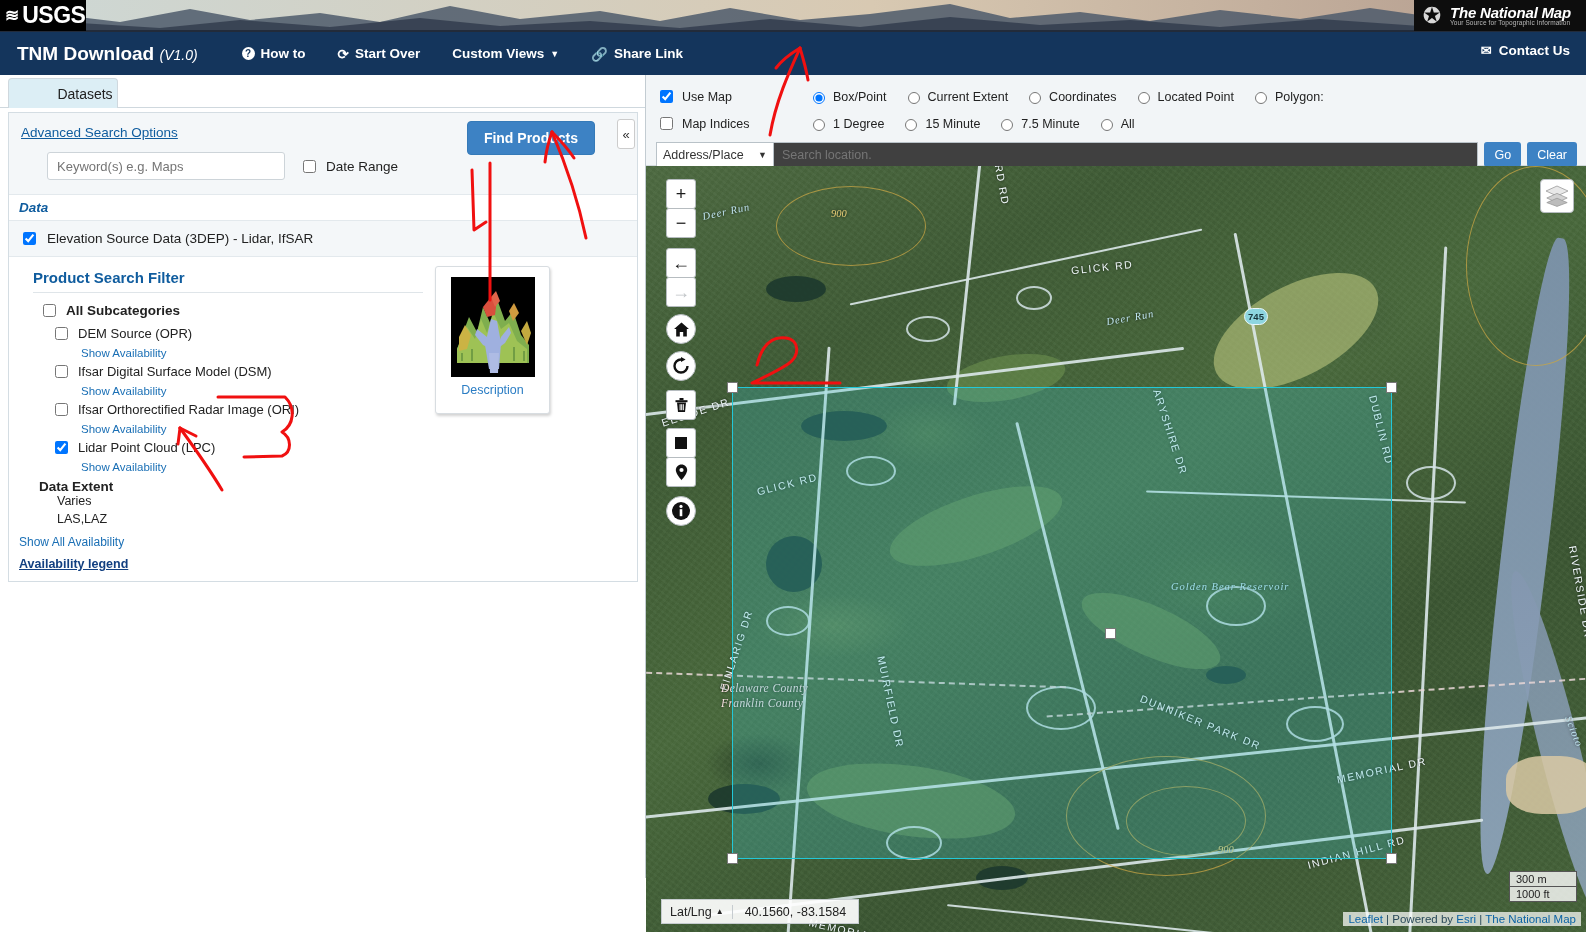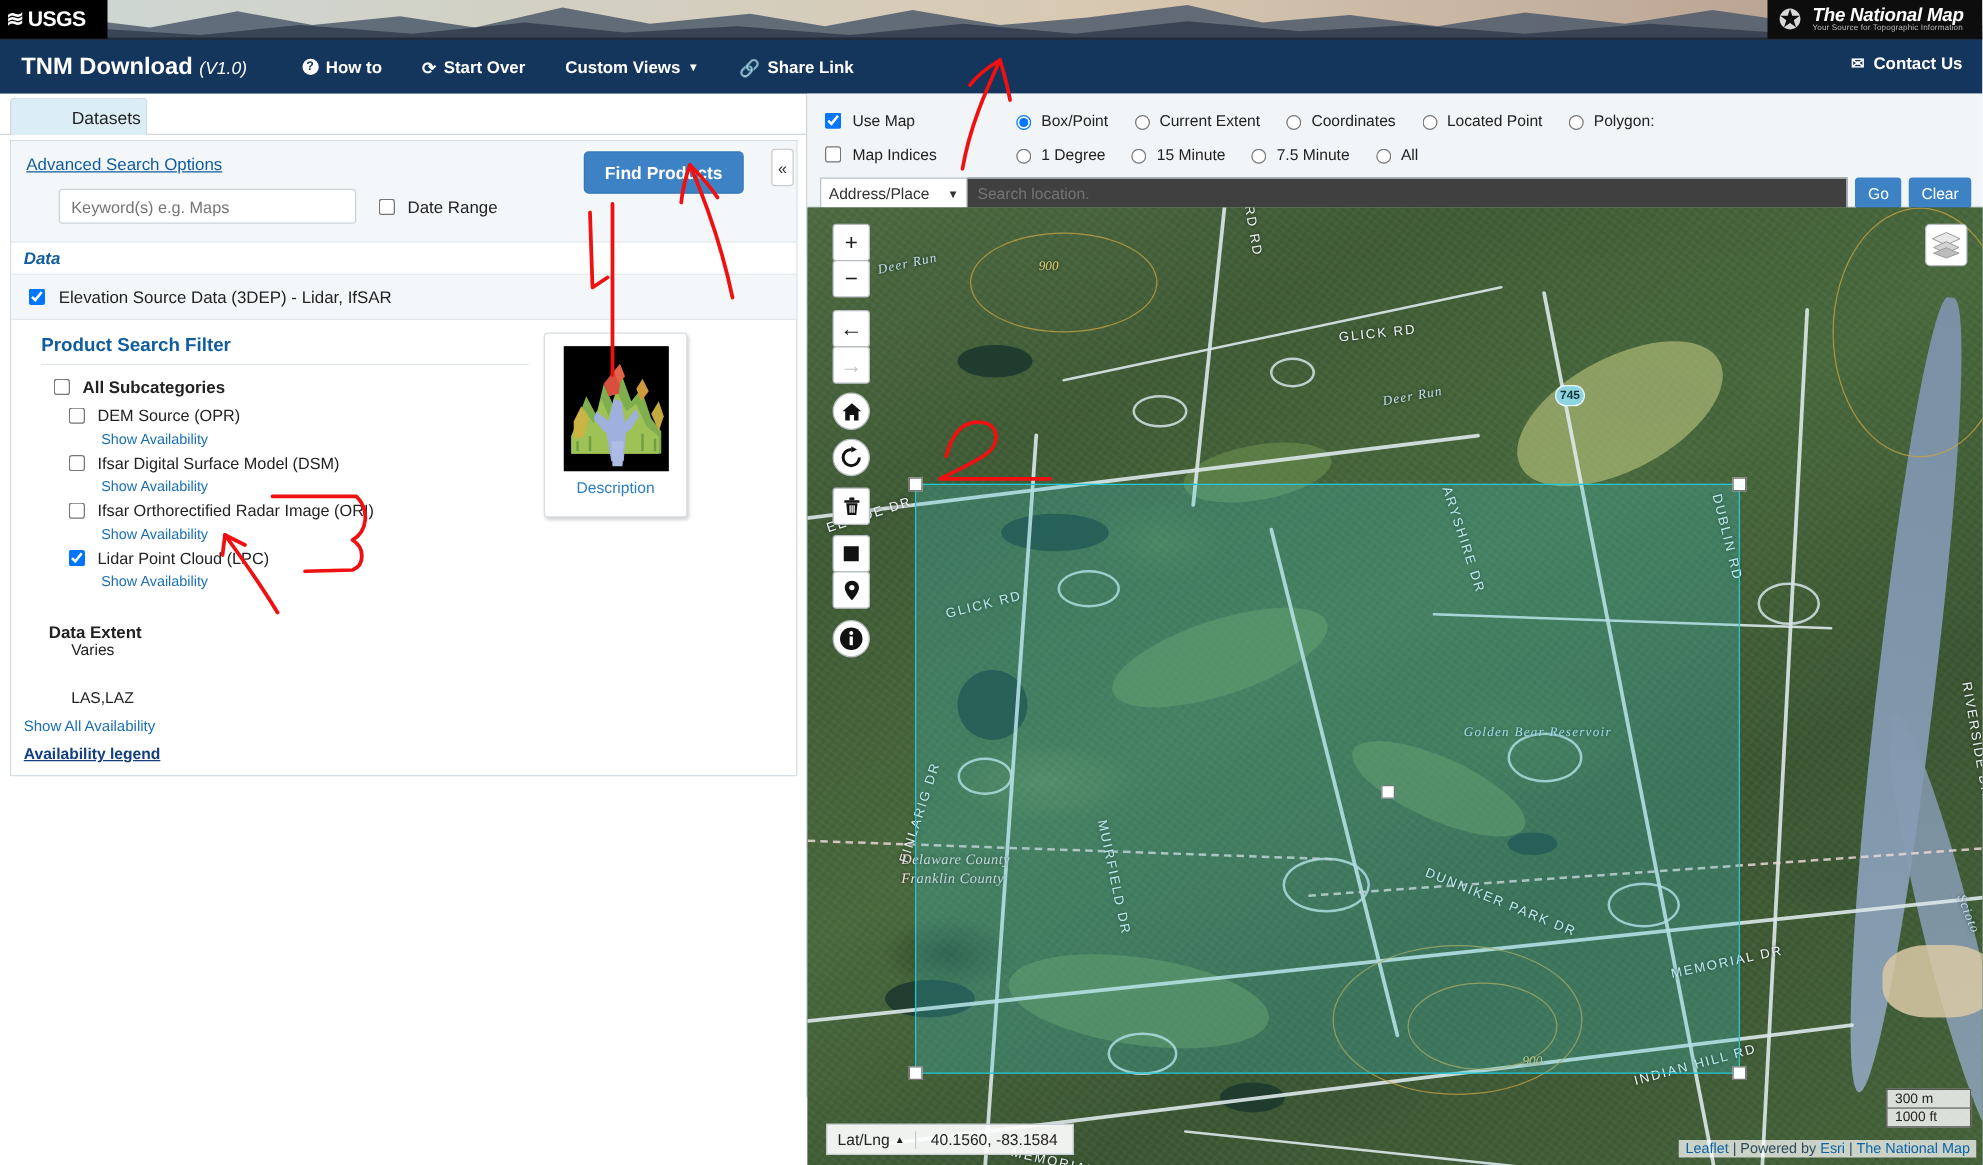--- a/index.html
+++ b/index.html
@@ -22,21 +22,21 @@
     position: absolute; left: 0; top: 0; width: 1586px; height: 32px;
   }
   .usgs-logo {
     position: absolute; left: 0; top: 0; width: 86px; height: 31px;
     background: #000; color: #fff;
     display: flex; align-items: center; gap: 3px; padding-left: 5px;
     z-index: 4;
   }
   .usgs-wave { font-size: 17px; line-height: 1; color: #fff; font-weight: bold; }
   .usgs-word {
-    font-size: 17px; font-weight: bold; letter-spacing: -0.5px;
+    font-size: 23px; font-weight: bold; letter-spacing: -0.5px;
     font-family: "Liberation Sans", sans-serif;
   }
   .tnm-logo {
     position: absolute; right: 0; top: 0; width: 172px; height: 31px;
     background: #0d0d0d; color: #fff; z-index: 4;
     display: flex; align-items: center; padding-left: 6px; gap: 6px;
   }
   .tnm-star {
     width: 24px; height: 24px; flex: 0 0 24px;
     display: flex; align-items: center; justify-content: center;
@@ -148,21 +148,21 @@
   }
   .sc-item { margin-left: 12px; margin-bottom: 1px; }
   .sc-line {
     display: flex; align-items: center; gap: 7px;
     font-size: 13px; color: #222; cursor: pointer;
   }
   .sc-avail {
     color: #1a6fb5; font-size: 11.5px; text-decoration: none;
     margin-left: 30px; display: inline-block; cursor: pointer;
   }
-  .kv { margin-left: 30px; margin-top: 24px; }
+  .kv { margin-left: 30px; margin-top: 4px; }
   .kv-k { font-size: 13.5px; font-weight: bold; color: #222; }
   .kv-v { font-size: 12.5px; color: #222; margin-left: 18px; }
   .showall {
     color: #1a6fb5; font-size: 12px; margin-left: 10px;
     display: block; margin-top: 9px; cursor: pointer;
   }
   .availlegend {
     color: #123f80; font-size: 12.5px; margin-left: 10px; font-weight: bold;
     text-decoration: underline; display: block; margin-top: 8px; cursor: pointer;
   }

